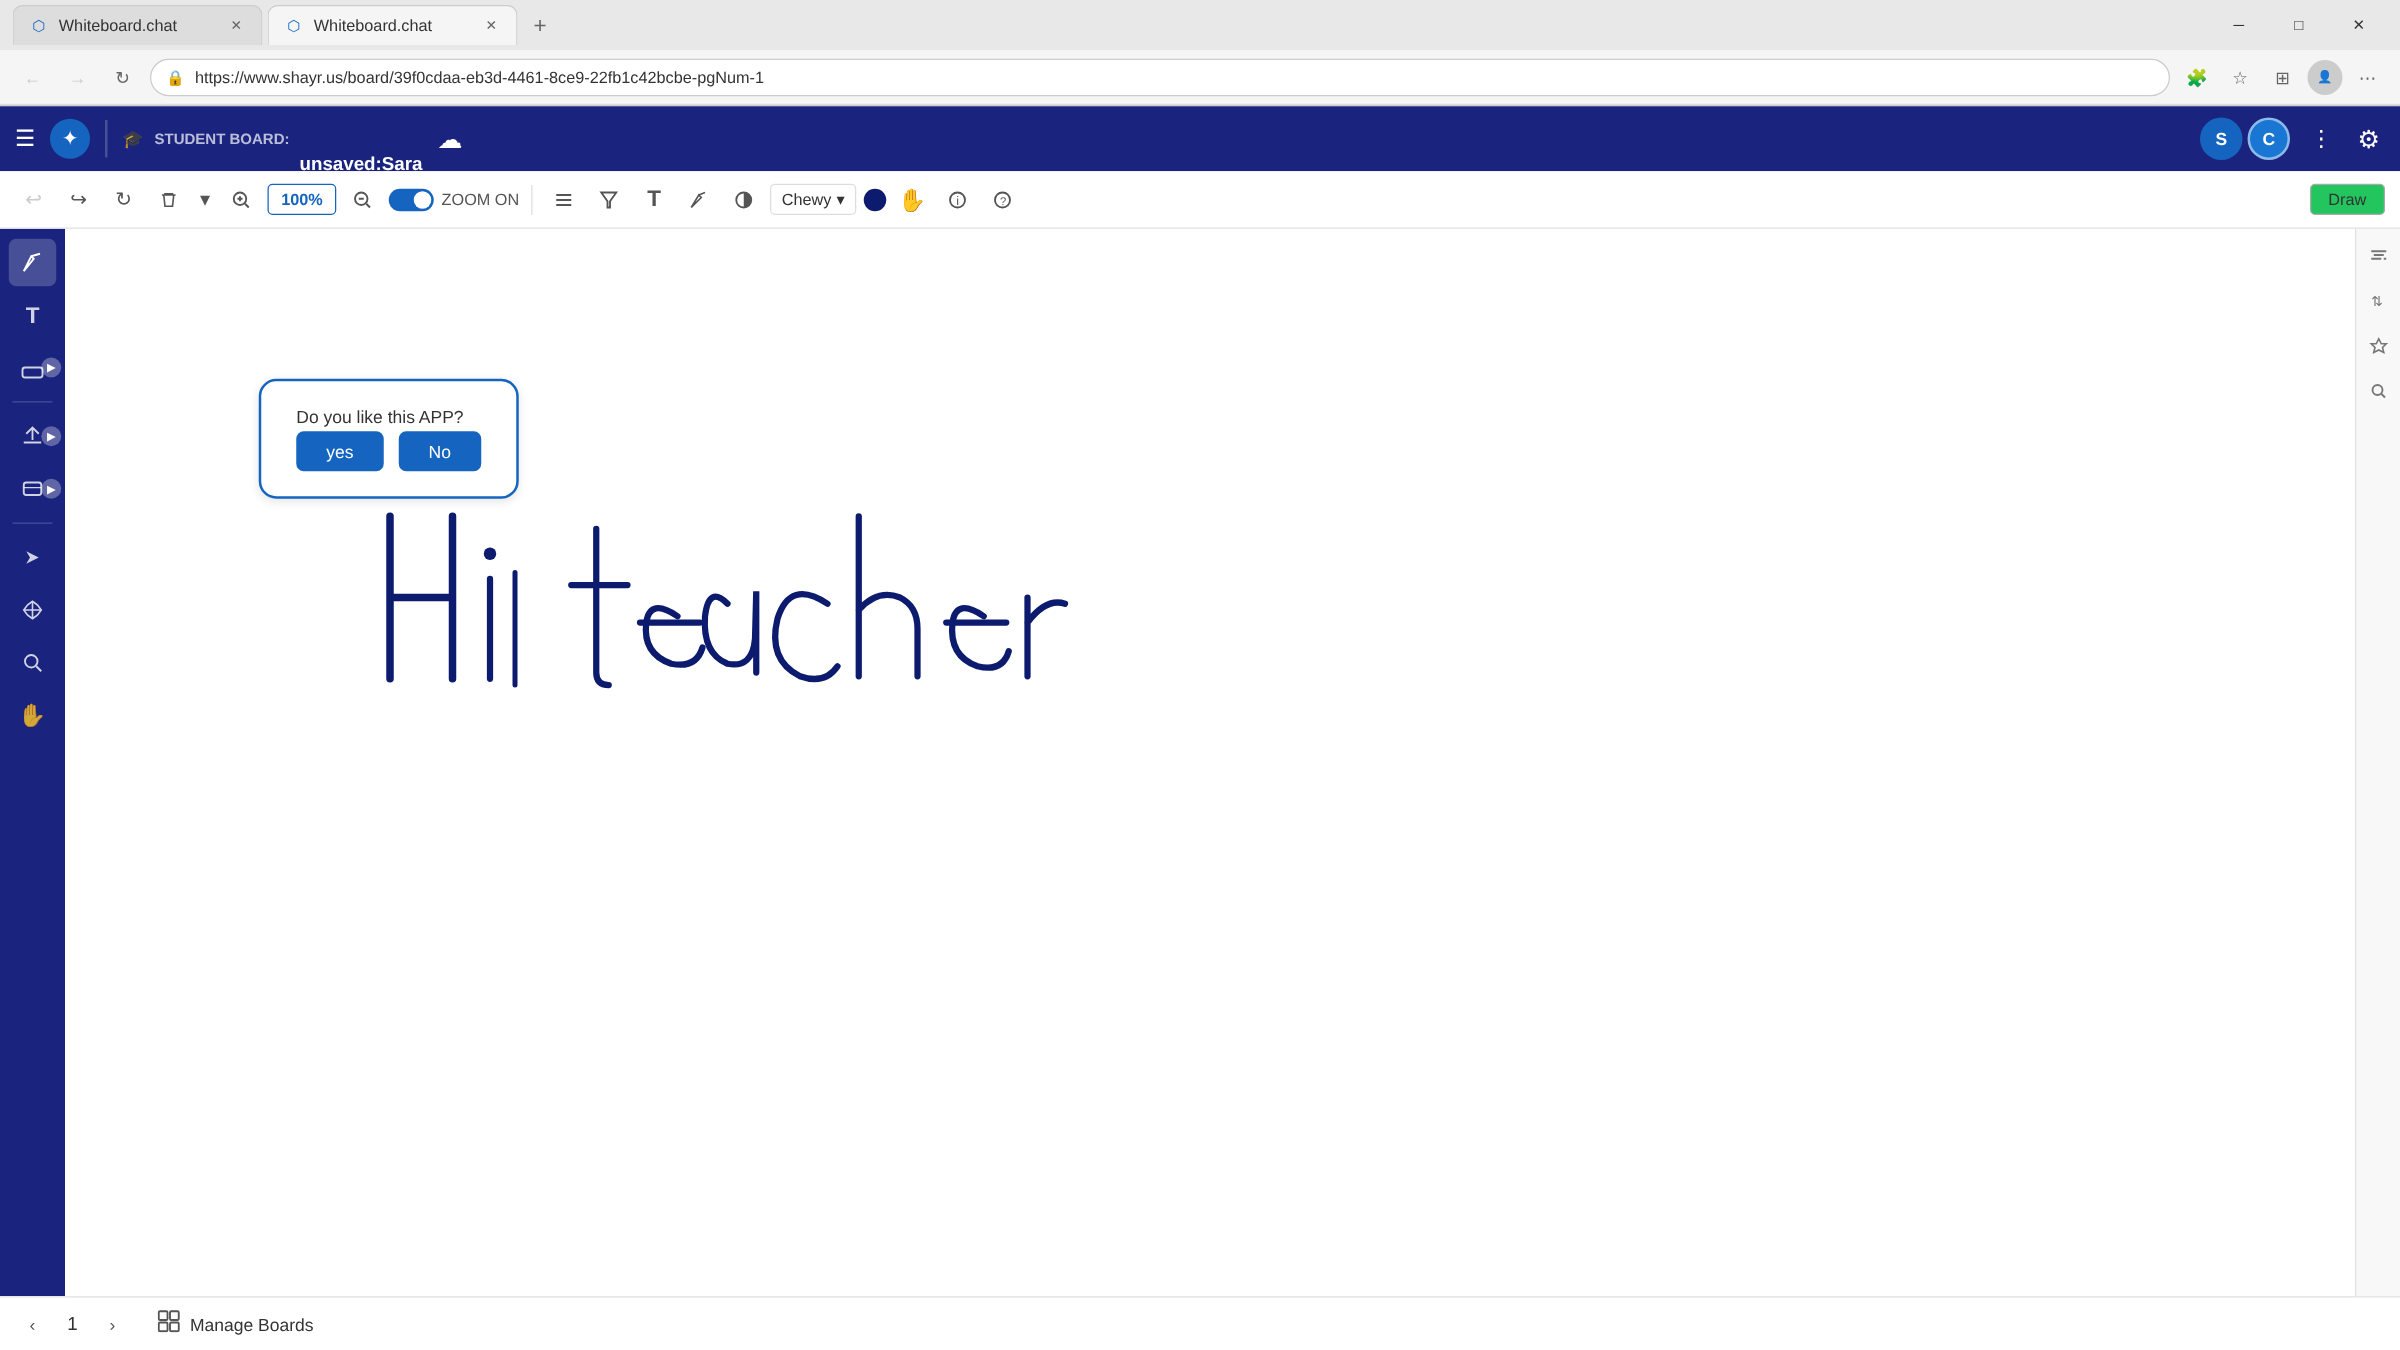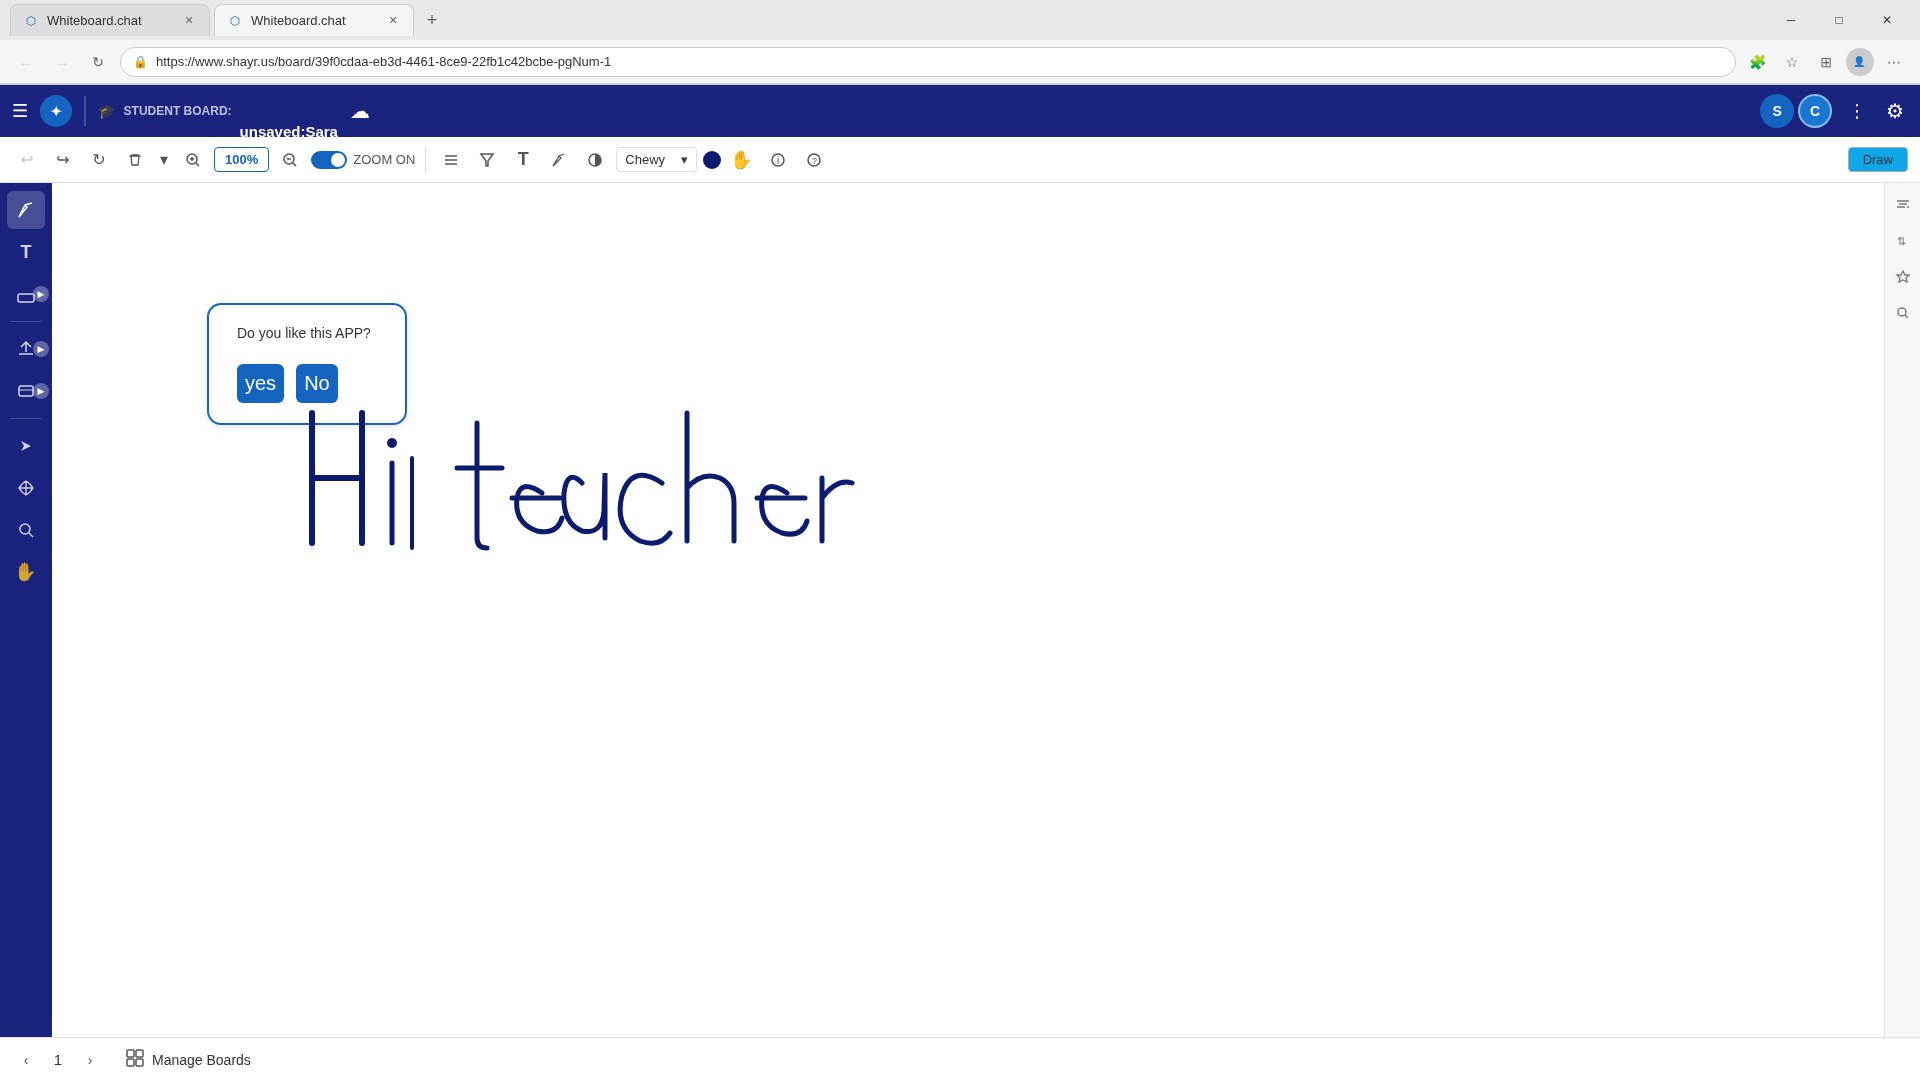--- a/index.html
+++ b/index.html
@@ -307,21 +307,21 @@
       right: 2px;
       top: 2px;
       width: 14px;
       height: 14px;
       background: white;
       border-radius: 50%;
     }
     .font-selector {
       display: flex;
       align-items: center;
-      gap: 16px;
+      gap: 4px;
       padding: 4px 8px;
       border: 1px solid #ddd;
       border-radius: 4px;
       cursor: pointer;
       font-size: 13px;
       color: #333;
     }
     .color-circle {
       width: 18px;
       height: 18px;
@@ -329,21 +329,21 @@
       background: #0d1b6e;
     }
     .draw-btn {
       margin-left: auto;
       padding: 4px 14px;
       border: 1px solid #aaa;
       border-radius: 4px;
       font-size: 13px;
       color: #333;
       cursor: pointer;
-      background: #0ea5e9;
+      background: #22c55e;
     }
 
     
     .main-area {
       display: flex;
       flex: 1;
       overflow: hidden;
     }
 
     
@@ -420,29 +420,28 @@
     .dialog-question {
       font-size: 14px;
       color: #333;
       margin-bottom: 4px;
     }
     .dialog-buttons {
       display: flex;
       gap: 12px;
     }
     .dialog-yes-btn, .dialog-no-btn {
-      padding: 8px 8px;
+      padding: 8px 24px;
       border: none;
       border-radius: 6px;
       background: #1565c0;
       color: white;
-      font-size: 20px;
+      font-size: 14px;
       cursor: pointer;
       font-weight: 500;
-      margin-top: 19px;
     }
 
     
     .canvas-handwriting {
       position: absolute;
       top: 200px;
       left: 240px;
     }
     .handwriting-svg {
       width: 580px;

